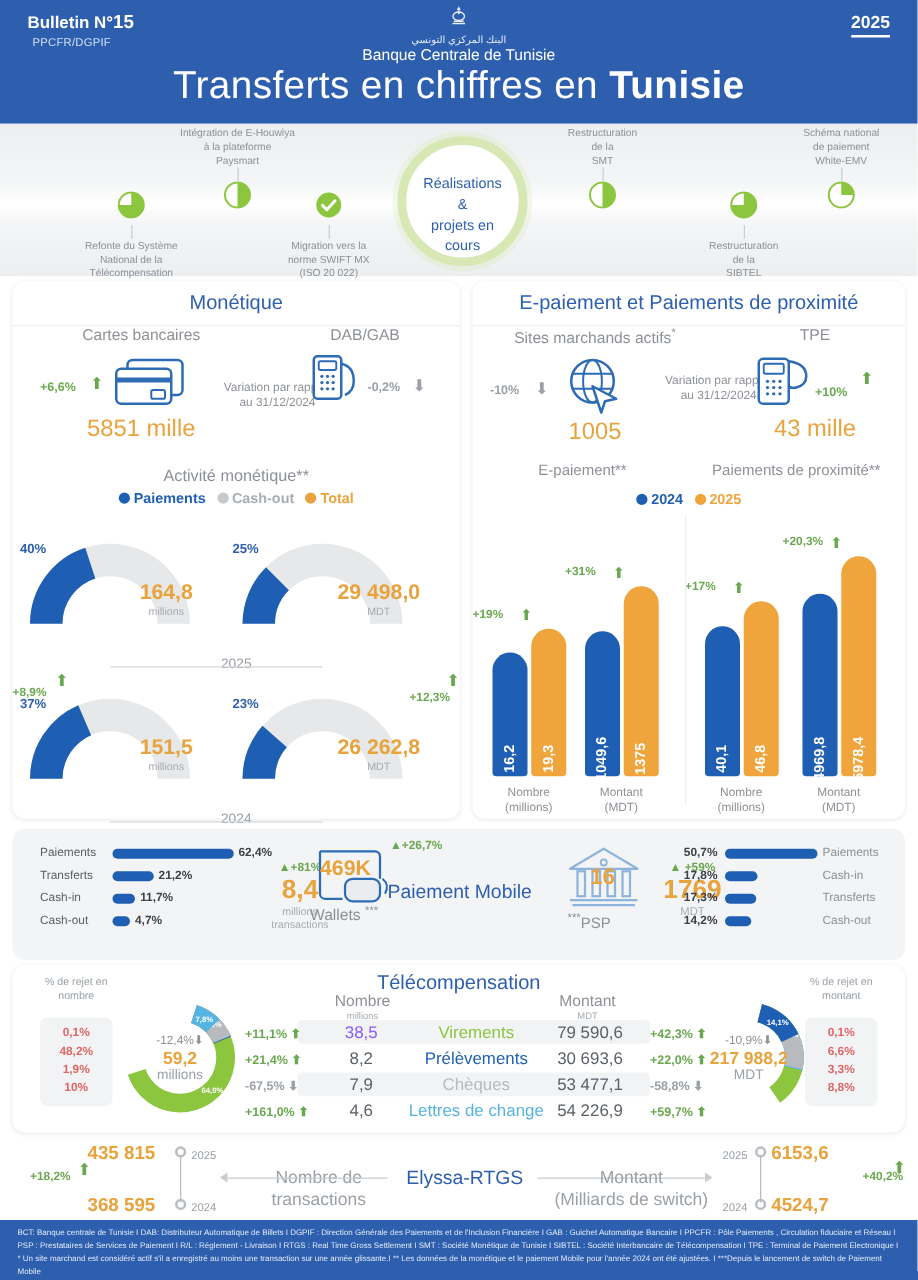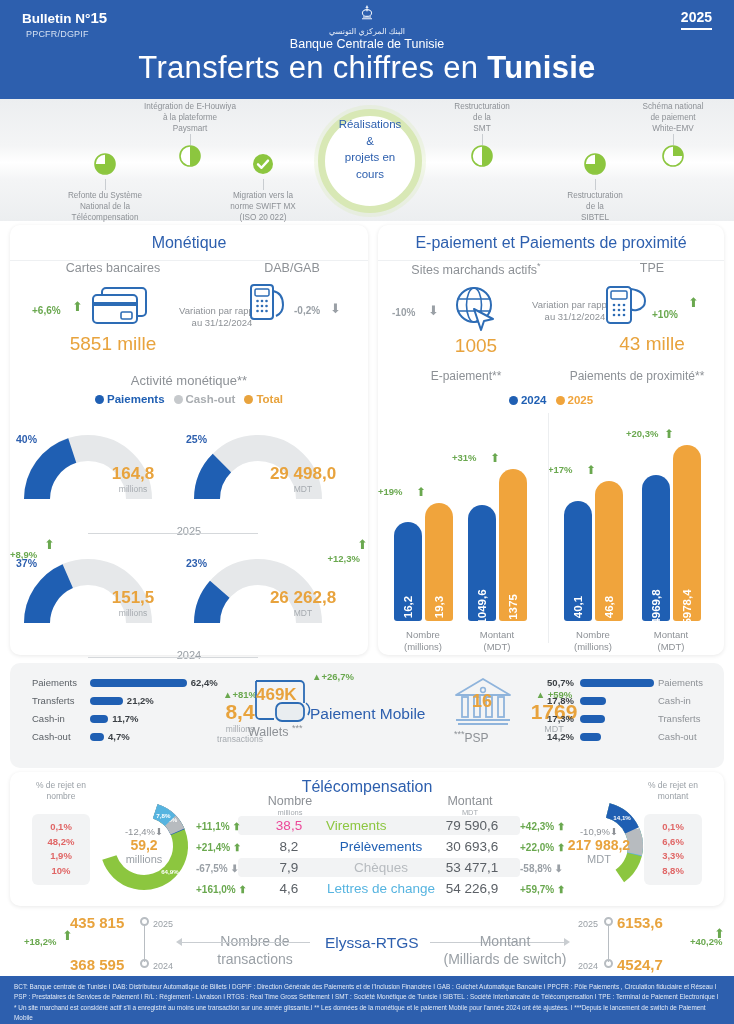--- a/index.html
+++ b/index.html
@@ -34,21 +34,21 @@
   .band {
     position: absolute; left: 0; top: 99px; width: 734px; height: 122px;
     background: linear-gradient(180deg,#eceef0 0%,#f4f5f6 38%,#ffffff 52%,#f4f5f6 66%,#eceef0 100%);
   }
   .band-item { position: absolute; width: 120px; text-align: center; }
   .band-cap { font-size: 8.2px; color: #8d9196; line-height: 1.35; }
   .pstem { width: 1px; height: 11px; background: #c9cdd1; margin: 0 auto; }
   .center-badge {
     position: absolute; left: 318px; top: 10px; width: 104px; height: 104px;
     border-radius: 50%; border: 7px solid #d8e8b5;
-    display: flex; align-items: flex-start; justify-content: center;
+    display: flex; align-items: flex-end; justify-content: center;
     background: #fff; box-shadow: 0 0 0 4px rgba(216,232,181,.28);
   }
   .center-badge span { color: #2d5fae; font-size: 11.5px; line-height: 1.45; text-align: center; }
 
   
   .panel { position: absolute; background: #fff; border-radius: 10px; box-shadow: 0 1px 4px rgba(0,0,0,.09); }
   .panel-head { height: 36px; display: flex; align-items: center; justify-content: center;
                 border-bottom: 1px solid #eef0f2; }
   .panel-head span { color: #2d5fae; font-size: 16px; }
   .panel-body { position: relative; }
@@ -557,22 +557,22 @@
       <div style="font-size:7.5px;color:#a6abb0;">millions</div>
     </div>
     <div style="position:absolute;left:410px;top:22px;width:100px;text-align:center;">
       <div style="font-size:12.5px;color:#8d9196;">Montant</div>
       <div style="font-size:7.5px;color:#a6abb0;">MDT</div>
     </div>
 
     <div id="trows">
         <div style="position: absolute; left: 228px; top: 44px; width: 282px; height: 19px; background: rgb(242, 243, 244); border-radius: 4px;"></div>
         <div class="tdelta" style="left: 186px; top: 49px; color: rgb(106, 168, 79);">+11,1% <span>⬆</span></div>
-        <div class="trow" style="left: 240px; top: 46px; width: 78px; text-align: center; color: #ec4899;">38,5</div>
-        <div class="trow" style="left: 316px; top: 46px; width: 110px; color: rgb(140, 198, 63);">Virements</div>
+        <div class="trow" style="left: 240px; top: 46px; width: 78px; text-align: center; color: #8b5cf6;">38,5</div>
+        <div class="trow" style="left: 316px; top: 46px; width: 110px; text-align: center; color: rgb(140, 198, 63);">Virements</div>
         <div class="trow" style="left: 414px; top: 46px; width: 96px; text-align: center; color: rgb(91, 96, 102);">79 590,6</div>
         <div class="tdelta" style="left: 510px; top: 49px; color: rgb(106, 168, 79);">+42,3% <span>⬆</span></div>
         <div class="tdelta" style="left: 186px; top: 70px; color: rgb(106, 168, 79);">+21,4% <span>⬆</span></div>
         <div class="trow" style="left: 240px; top: 67px; width: 78px; text-align: center; color: rgb(91, 96, 102);">8,2</div>
         <div class="trow" style="left: 316px; top: 67px; width: 110px; text-align: center; color: rgb(31, 95, 179);">Prélèvements</div>
         <div class="trow" style="left: 414px; top: 67px; width: 96px; text-align: center; color: rgb(91, 96, 102);">30 693,6</div>
         <div class="tdelta" style="left: 510px; top: 70px; color: rgb(106, 168, 79);">+22,0% <span>⬆</span></div>
         <div style="position: absolute; left: 228px; top: 86px; width: 282px; height: 19px; background: rgb(242, 243, 244); border-radius: 4px;"></div>
         <div class="tdelta" style="left: 186px; top: 91px; color: rgb(154, 160, 166);">-67,5% <span>⬇</span></div>
         <div class="trow" style="left: 240px; top: 88px; width: 78px; text-align: center; color: rgb(91, 96, 102);">7,9</div>

